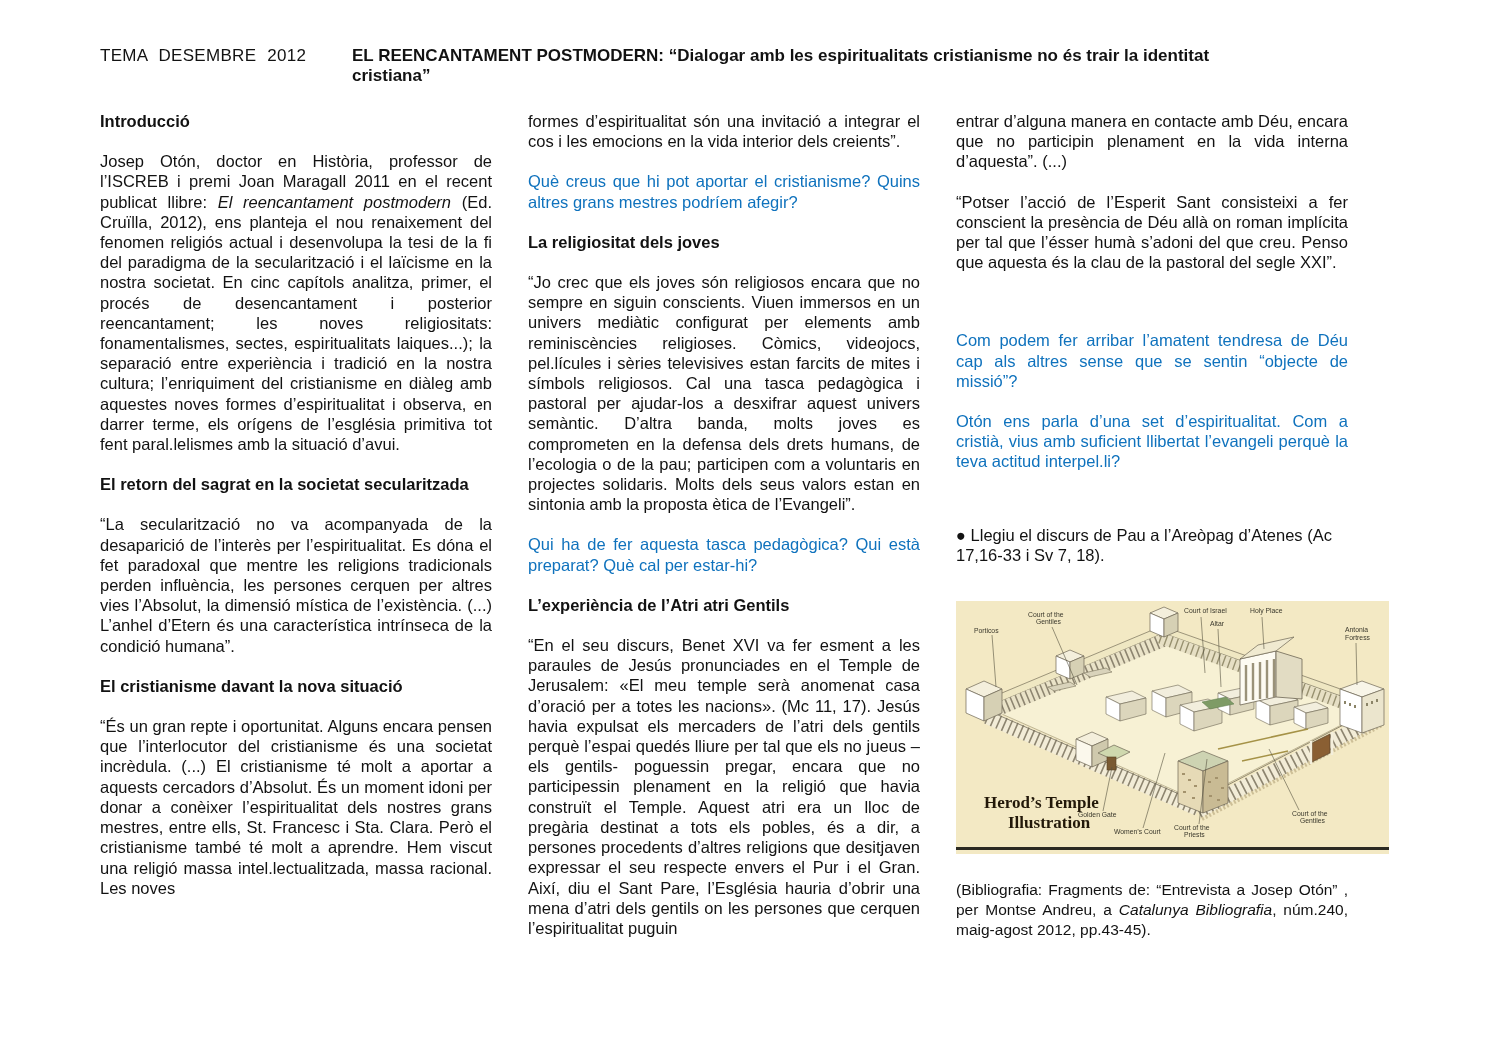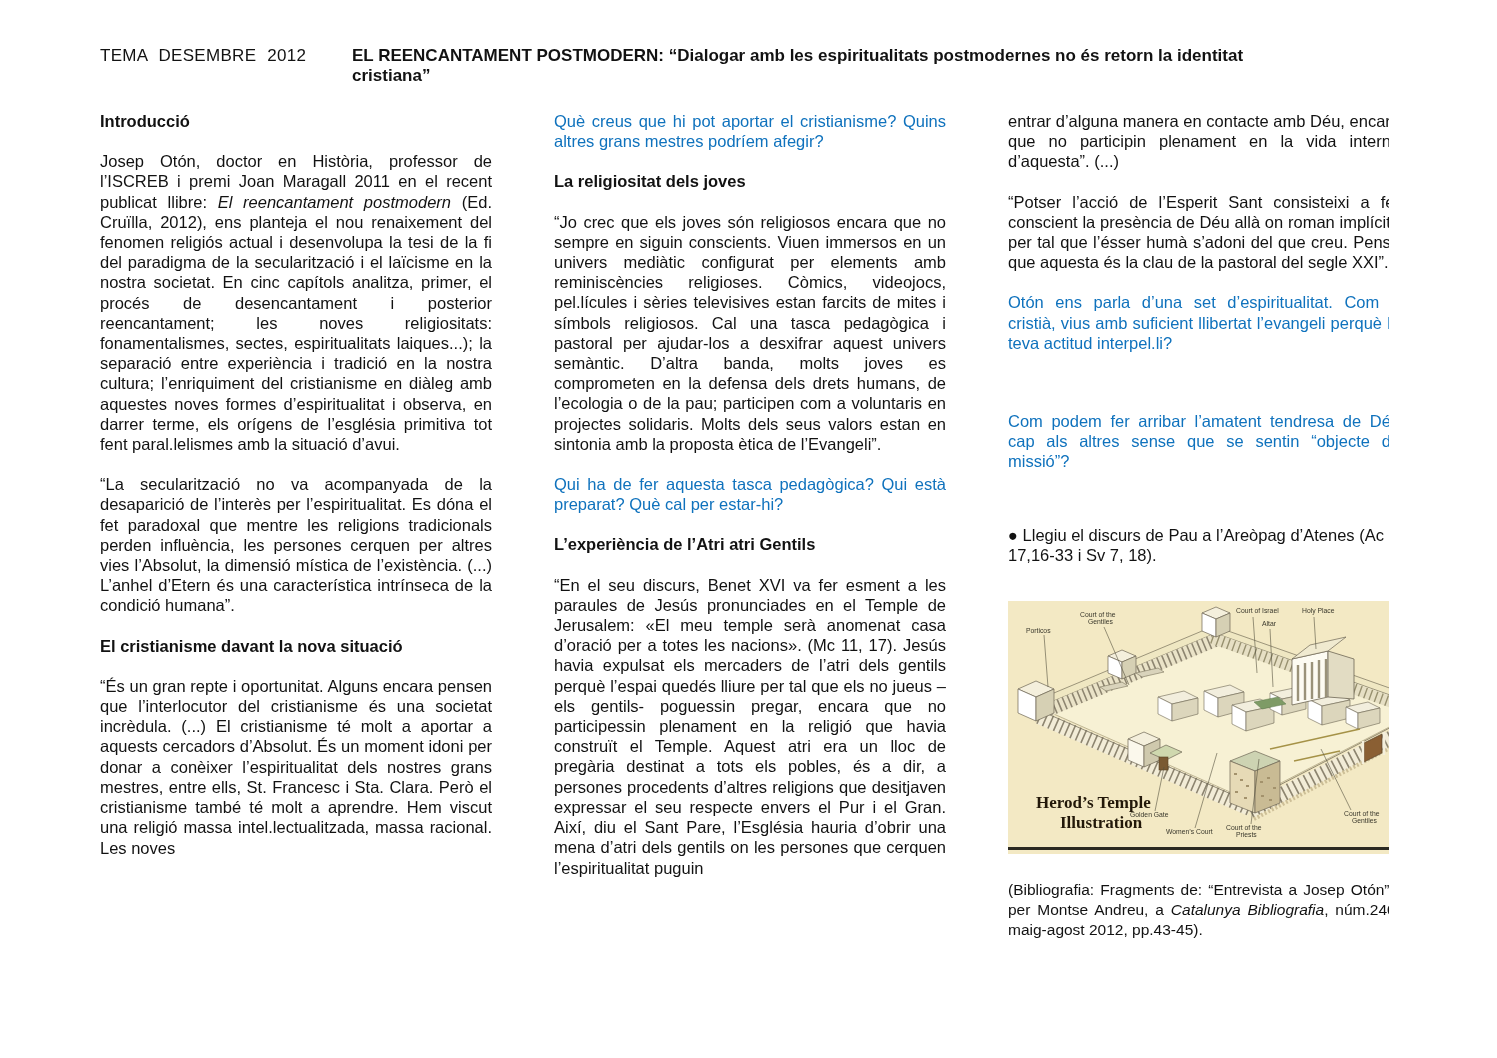--- a/index.html
+++ b/index.html
@@ -5,67 +5,69 @@
   html,body { margin:0; padding:0; background:#ffffff; }
   .page {
     width:1389px; height:1058px; box-sizing:border-box;
     padding:46px 97px 0 100px;
     position:relative; background:#ffffff; overflow:hidden;
     font-family:"Liberation Sans", sans-serif; color:#121212;
   }
   .header { display:flex; align-items:baseline; font-size:17px; }
   .header .tag { flex:none; width:252px; word-spacing:6px; letter-spacing:0.3px; }
   .header .title { flex:1; font-weight:bold; }
-  .cols { display:flex; gap:62px; margin-top:25px; }
+  .cols { display:flex; gap:36px; margin-top:25px; }
   .col { flex:none; width:392px; font-size:16.5px; line-height:20.2px; }
   .para { text-align:justify; margin:0 0 20px 0; }
   .h   { font-weight:bold; text-align:justify; margin:0 0 20px 0; font-size:16.5px; line-height:20.2px; }
   .q   { font-weight:normal; text-align:justify; margin:0 0 20px 0; font-size:16.5px; line-height:20.2px; color:#0f72bd; }
   .gap-q2 { margin-top:58px; }
   .bullet { text-align:left; margin:53px 0 0 0; }
   .temple-wrap { margin-top:36px; width:440px; }
   .biblio { margin-top:22px; font-size:15.5px; line-height:20px; text-align:justify; }
   i { font-style:italic; }
   svg text.lbl { font-family:"Liberation Sans", sans-serif; font-size:6.8px; fill:#3a382c; }
   svg text.temple-title { font-family:"Liberation Serif", serif; font-weight:bold; font-size:17px; fill:#221809; }
 </style>
 </head>
 <body>
 
 <div class="page">
 
   <div class="header">
     <span class="tag">TEMA  DESEMBRE  2012</span>
-    <span class="title">EL REENCANTAMENT POSTMODERN: “Dialogar amb les espiritualitats postmodernes no és retorn la identitat cristiana”</span>
+    <span class="title">EL REENCANTAMENT POSTMODERN: “Dialogar amb les espiritualitats cristianisme no és trair la identitat cristiana”</span>
   </div>
 
   <div class="cols">
 
     <div class="col">
       <p class="h">Introducció</p>
       <p class="para"><span>Josep Otón, doctor en Història,  professor de l’ISCREB i premi Joan Maragall 2011 en el recent publicat llibre: </span><i>El reencantament postmodern</i><span> (Ed. Cruïlla, 2012), ens planteja el nou renaixement del fenomen religiós actual i desenvolupa la tesi de la fi del paradigma de la secularització i el laïcisme en la nostra societat. En cinc capítols analitza, primer, el procés de desencantament i posterior reencantament; les noves religiositats: fonamentalismes, sectes, espiritualitats laiques...); la separació entre experiència i tradició en la nostra cultura; l’enriquiment del cristianisme en diàleg amb aquestes noves formes d’espiritualitat i observa, en darrer terme, els orígens de l’església primitiva tot fent paral.lelismes amb la situació d’avui.</span></p>
+      <p class="h">El retorn del sagrat en la societat secularitzada</p>
       <p class="para">“La secularització no va acompanyada  de la desaparició de l’interès per l’espiritualitat. Es dóna el fet paradoxal que mentre les religions tradicionals perden influència, les persones cerquen per altres vies l’Absolut, la dimensió mística de l’existència. (...) L’anhel d’Etern és una característica intrínseca de la condició humana”.</p>
       <p class="h">El cristianisme davant la nova situació</p>
       <p class="para">“És un gran repte i oportunitat. Alguns encara pensen que l’interlocutor del cristianisme és una societat incrèdula. (...) El cristianisme té molt a aportar a aquests cercadors d’Absolut. És un moment idoni per donar a conèixer l’espiritualitat dels nostres grans mestres, entre ells, St. Francesc i Sta. Clara. Però el cristianisme també té molt a aprendre. Hem viscut una religió massa intel.lectualitzada, massa racional. Les noves</p>
     </div>
 
     <div class="col">
+      <p class="para">formes d’espiritualitat són una invitació a integrar el cos i les emocions en la vida interior dels creients”.</p>
       <p class="q">Què creus que hi pot aportar el cristianisme? Quins altres grans mestres podríem afegir?</p>
       <p class="h">La religiositat dels joves</p>
       <p class="para">“Jo crec que els joves són religiosos encara que no sempre en siguin conscients. Viuen immersos en un univers mediàtic configurat per elements amb reminiscències religioses. Còmics, videojocs, pel.lícules i sèries televisives estan farcits de mites i símbols religiosos. Cal una tasca pedagògica i pastoral per ajudar-los a desxifrar aquest univers semàntic. D’altra banda, molts joves es comprometen en la defensa dels drets humans, de l’ecologia o de la pau; participen com a voluntaris en projectes solidaris. Molts dels seus valors estan en sintonia amb la proposta ètica de l’Evangeli”.</p>
       <p class="q">Qui ha de fer aquesta tasca pedagògica? Qui està preparat? Què cal per estar-hi?</p>
       <p class="h">L’experiència de l’Atri atri Gentils</p>
       <p class="para">“En el seu discurs, Benet XVI va fer esment a les paraules de Jesús pronunciades en el Temple de Jerusalem: «El meu temple serà anomenat casa d’oració per a totes les nacions». (Mc 11, 17). Jesús havia expulsat els mercaders de l’atri dels gentils perquè l’espai quedés lliure per tal que els no jueus –els gentils- poguessin pregar, encara que no participessin plenament en la religió que havia construït el Temple. Aquest atri era un lloc de pregària destinat a tots els pobles, és a dir, a persones procedents d’altres religions que desitjaven expressar el seu respecte envers el Pur i el Gran. Així, diu el Sant Pare, l’Església hauria d’obrir una mena d’atri dels gentils on les persones que cerquen l’espiritualitat puguin</p>
     </div>
 
     <div class="col">
       <p class="para">entrar d’alguna manera en contacte amb Déu, encara que no participin  plenament en la vida interna d’aquesta”. (...)</p>
       <p class="para">“Potser l’acció de l’Esperit Sant consisteixi a fer conscient la presència de Déu allà on roman implícita per tal que l’ésser humà s’adoni del que creu. Penso que aquesta és la clau de la pastoral del segle XXI”.</p>
+      <p class="q gap-q2">Com podem fer arribar l’amatent tendresa de Déu cap als altres sense que se sentin “objecte de missió”?</p>
       <p class="q">Otón ens parla d’una set d’espiritualitat. Com a cristià, vius amb suficient llibertat l’evangeli perquè la teva actitud interpel.li?</p>
-      <p class="q gap-q2">Com podem fer arribar l’amatent tendresa de Déu cap als altres sense que se sentin “objecte de missió”?</p>
       <p class="para bullet">● Llegiu el discurs de Pau a  l’Areòpag d’Atenes (Ac 17,16-33 i Sv 7, 18).</p>
 
       <div class="temple-wrap">
         <svg width="440" height="253" viewBox="0 0 440 253" xmlns="http://www.w3.org/2000/svg">
           <rect width="440" height="253" fill="#f3e9c4"></rect>
 
           <polygon points="30,106 210,30 422,105 240,199" fill="#f7f1d4" stroke="#9a916f" stroke-width="0.6"></polygon>
 
           <polygon points="22,102 206,25 215,29 31,106" fill="#efe7c2" stroke="#77705a" stroke-width="0.7"></polygon>
           <line x1="31" y1="113" x2="213" y2="37" stroke="#eae3c8" stroke-width="13"></line>

